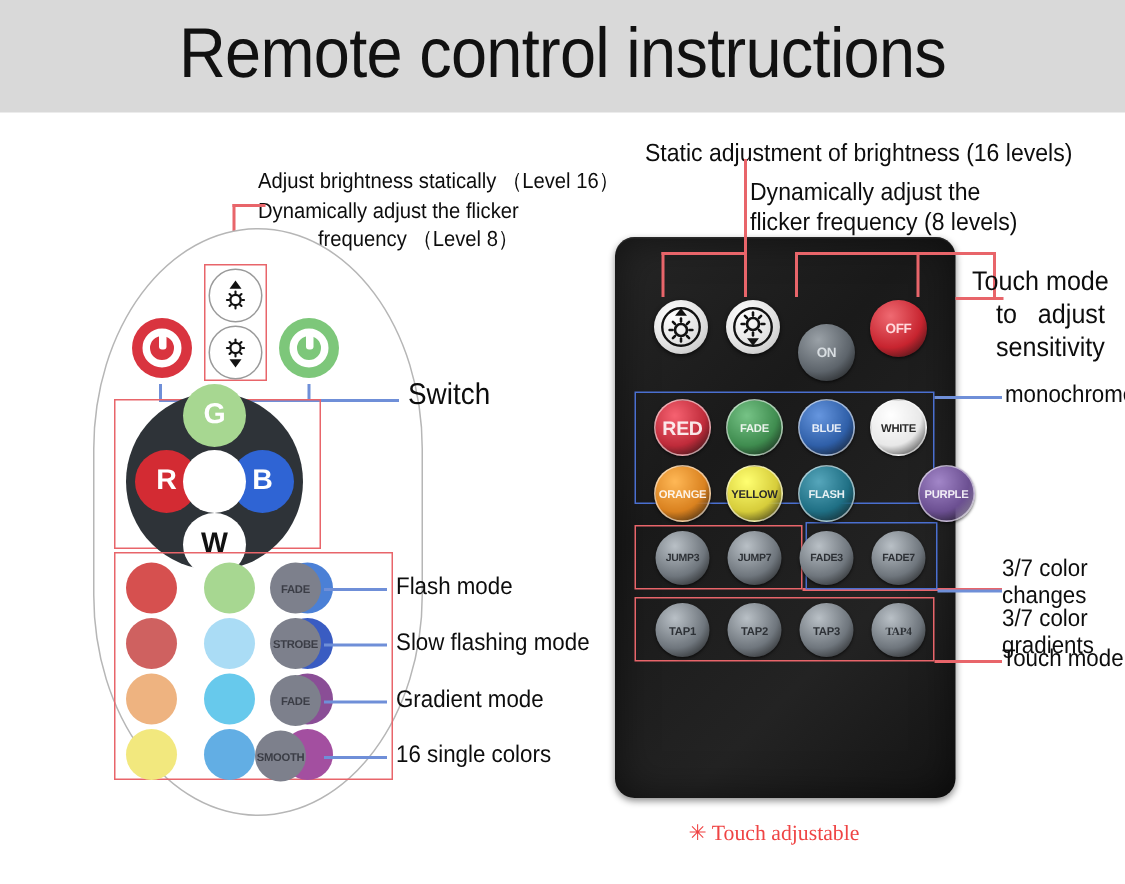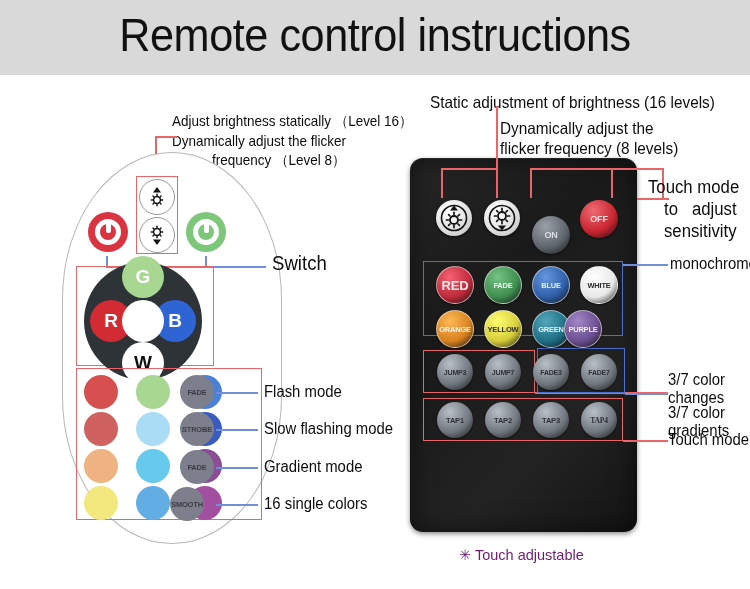--- a/index.html
+++ b/index.html
@@ -119,22 +119,22 @@
   .rbtn span { position: relative; z-index: 2; }
 
   .rnd-top {
     position:absolute; width:36px; height:36px; border-radius:50%;
     background: radial-gradient(circle at 35% 30%, #ffffff 0%, #e2e2e2 55%, #b9b9b9 100%);
     display:flex; align-items:center; justify-content:center;
     box-shadow: 0 1px 3px rgba(0,0,0,.7);
   }
   .footnote {
     position: absolute;
-    font-family: Liberation Sans, sans-serif;
-    color: #701a75;
+    font-family: Liberation Serif, serif;
+    color: #ef4444;
   }
 </style>
 </head>
 <body>
 
 <div id="page">
 
   <div class="title-bar">
     <div class="title-text">Remote control instructions</div>
   </div>
@@ -353,23 +353,23 @@
       <div class="rbtn" style="left: 580px; top: 266px; width: 38px; height: 38px; background: radial-gradient(circle at 36% 28%, rgb(255, 255, 255) 0%, rgb(232, 232, 232) 58%, rgba(0, 0, 0, 0.45) 100%); color: rgb(42, 42, 42); border: 1.5px solid rgba(255, 255, 255, 0.55);">
         <span style="font-size: 7.5px;">WHITE</span>
       </div>
       <div class="rbtn" style="left: 436px; top: 310px; width: 38px; height: 38px; background: radial-gradient(circle at 36% 28%, rgb(255, 184, 86) 0%, rgb(217, 129, 31) 58%, rgba(0, 0, 0, 0.45) 100%); color: rgba(255, 255, 255, 0.88); border: 1.5px solid rgba(255, 255, 255, 0.55);">
         <span style="font-size: 7.5px;">ORANGE</span>
       </div>
       <div class="rbtn" style="left: 484px; top: 310px; width: 38px; height: 38px; background: radial-gradient(circle at 36% 28%, rgb(255, 255, 113) 0%, rgb(214, 204, 58) 58%, rgba(0, 0, 0, 0.45) 100%); color: rgb(42, 42, 42); border: 1.5px solid rgba(255, 255, 255, 0.55);">
         <span style="font-size: 7.5px;">YELLOW</span>
       </div>
       <div class="rbtn" style="left: 532px; top: 310px; width: 38px; height: 38px; background: radial-gradient(circle at 36% 28%, rgb(86, 166, 187) 0%, rgb(31, 111, 132) 58%, rgba(0, 0, 0, 0.45) 100%); color: rgba(255, 255, 255, 0.88); border: 1.5px solid rgba(255, 255, 255, 0.55);">
-        <span style="font-size: 7.5px;">GREEN</span>
-      </div>
-      <div class="rbtn" style="left: 564px; top: 310px; width: 38px; height: 38px; background: radial-gradient(circle at 36% 28%, rgb(162, 134, 200) 0%, rgb(107, 79, 145) 58%, rgba(0, 0, 0, 0.45) 100%); color: rgba(255, 255, 255, 0.88); border: 1.5px solid rgba(255, 255, 255, 0.55);">
+        <span style="font-size: 7.5px;">FLASH</span>
+      </div>
+      <div class="rbtn" style="left: 612px; top: 310px; width: 38px; height: 38px; background: radial-gradient(circle at 36% 28%, rgb(162, 134, 200) 0%, rgb(107, 79, 145) 58%, rgba(0, 0, 0, 0.45) 100%); color: rgba(255, 255, 255, 0.88); border: 1.5px solid rgba(255, 255, 255, 0.55);">
         <span style="font-size: 7.5px;">PURPLE</span>
       </div>
       <div class="rbtn" style="left: 437px; top: 354px; width: 36px; height: 36px; background: radial-gradient(circle at 36% 28%, rgb(185, 192, 198) 0%, rgb(111, 118, 125) 58%, rgba(0, 0, 0, 0.45) 100%); color: rgb(45, 49, 54);">
         <span style="font-size: 7px;">JUMP3</span>
       </div>
       <div class="rbtn" style="left: 485px; top: 354px; width: 36px; height: 36px; background: radial-gradient(circle at 36% 28%, rgb(185, 192, 198) 0%, rgb(111, 118, 125) 58%, rgba(0, 0, 0, 0.45) 100%); color: rgb(45, 49, 54);">
         <span style="font-size: 7px;">JUMP7</span>
       </div>
       <div class="rbtn" style="left: 533px; top: 354px; width: 36px; height: 36px; background: radial-gradient(circle at 36% 28%, rgb(185, 192, 198) 0%, rgb(111, 118, 125) 58%, rgba(0, 0, 0, 0.45) 100%); color: rgb(45, 49, 54);">
         <span style="font-size: 7px;">FADE3</span>

